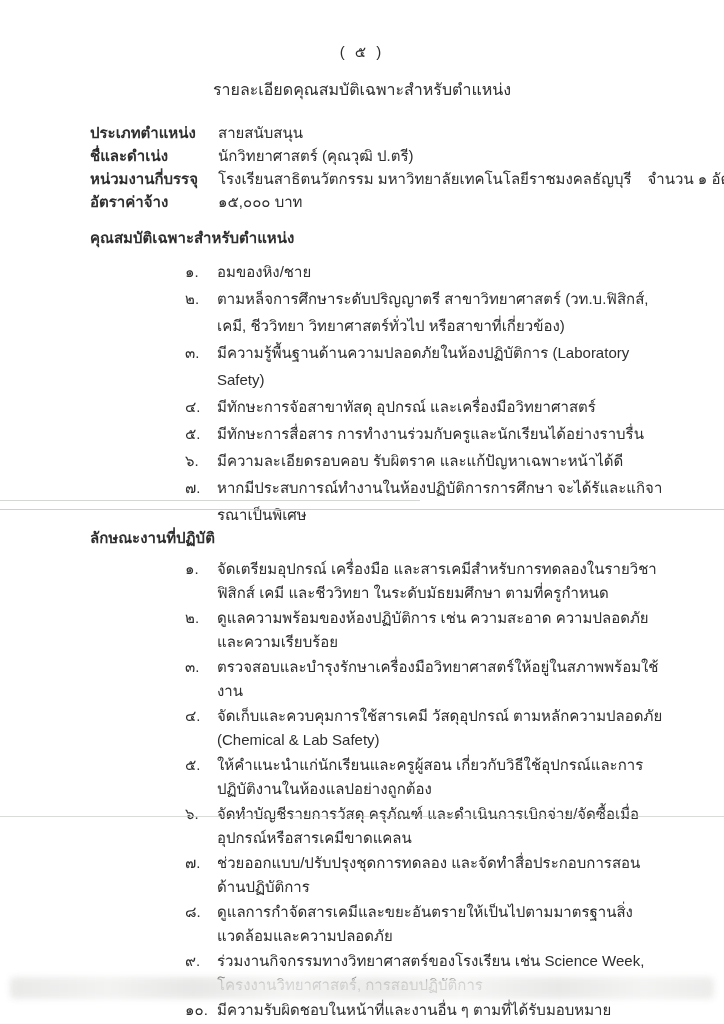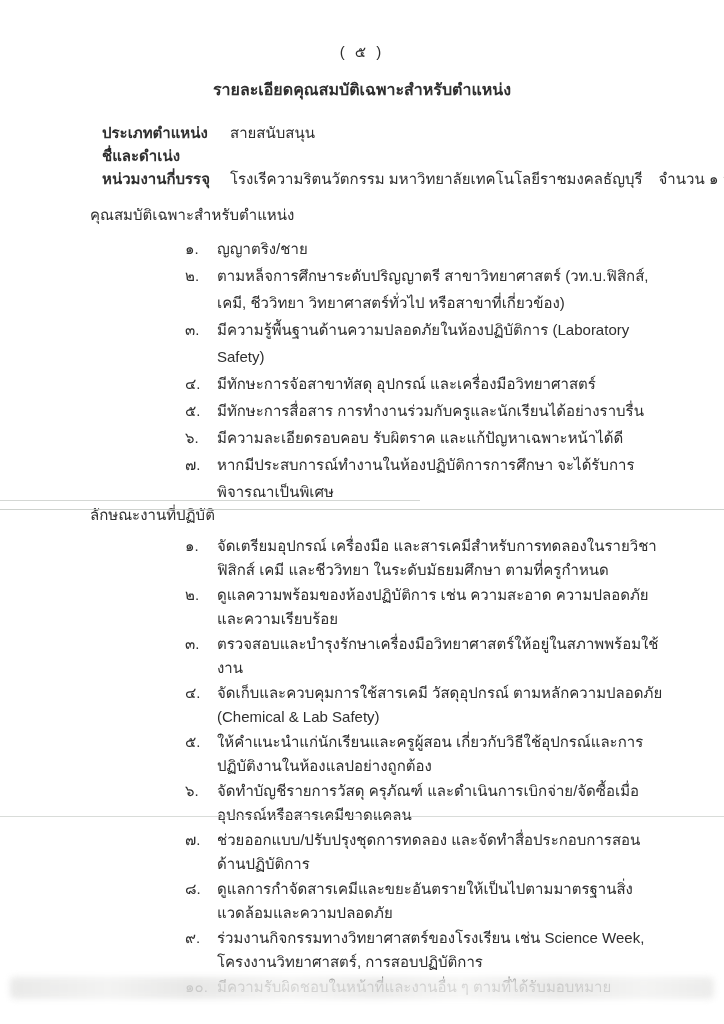--- a/index.html
+++ b/index.html
@@ -23,48 +23,47 @@
     overflow:hidden;
   }
   .page-num{
     text-align:center;
     padding-top:40px;
     letter-spacing:3px;
     font-size:15px;
   }
   .doc-title{
     text-align:center;
-    font-weight:bold;
+    font-weight:normal;
     font-size:16px;
     margin-top:13px;
   }
   .fields{
     margin:19px 0 0 90px;
   }
   .field-row{
     display:flex;
     align-items:baseline;
     line-height:23px;
   }
   .field-label{
     flex:0 0 128px;
     font-weight:bold;
-    margin-left:12px;
   }
   .field-value{
     white-space:nowrap;
   }
   .field-extra{
     margin-left:16px;
     white-space:nowrap;
   }
   .sections{margin-top:0;}
   .doc-section{margin:0;}
   .section-heading{
-    font-weight:normal;
+    font-weight:bold;
     font-size:15px;
     margin:0 0 0 90px;
     line-height:20px;
   }
   .num-list{
     margin-left:185px;
     width:482px;
   }
   .num-item{
     display:flex;
@@ -105,35 +104,40 @@
   <div class="page-num">( ๕ )</div>
   <h1 class="doc-title" style="margin:13px 0 0 0;">รายละเอียดคุณสมบัติเฉพาะสำหรับตำแหน่ง</h1>
 
   <div class="fields">
       <div class="field-row">
         <div class="field-label">ประเภทตำแหน่ง</div>
         <div class="field-value">สายสนับสนุน</div>
       </div>
       <div class="field-row">
         <div class="field-label">ชื่และดำเน่ง</div>
+        <div class="field-value">นักวิทยาศาสตร์ (คุณวุฒิ ป.ตรี)</div>
       </div>
       <div class="field-row">
         <div class="field-label">หน่วมงานกี่บรรจุ</div>
-        <div class="field-value">โรงเรีความริตนวัตกรรม มหาวิทยาลัยเทคโนโลยีราชมงคลธัญบุรี</div>
+        <div class="field-value">โรงเรียนสาธิตนวัตกรรม มหาวิทยาลัยเทคโนโลยีราชมงคลธัญบุรี</div>
         <div class="field-extra">จำนวน ๑ อัตรา</div>
+      </div>
+      <div class="field-row">
+        <div class="field-label">อัตราค่าจ้าง</div>
+        <div class="field-value">๑๕,๐๐๐  บาท</div>
       </div>
     </div>
 
   <div class="sections">
       <section class="doc-section sec-0">
         <h2 class="section-heading">คุณสมบัติเฉพาะสำหรับตำแหน่ง</h2>
         <div class="num-list">
           <div class="num-item">
             <span class="num">๑.</span>
-            <span class="itext">ญญาตริง/ชาย</span>
+            <span class="itext">อมของหิง/ชาย</span>
           </div>
           <div class="num-item">
             <span class="num">๒.</span>
             <span class="itext">ตามหล็จการศึกษาระดับปริญญาตรี สาขาวิทยาศาสตร์ (วท.บ.ฟิสิกส์, เคมี, ชีววิทยา วิทยาศาสตร์ทั่วไป หรือสาขาที่เกี่ยวข้อง)</span>
           </div>
           <div class="num-item">
             <span class="num">๓.</span>
             <span class="itext">มีความรู้พื้นฐานด้านความปลอดภัยในห้องปฏิบัติการ (Laboratory Safety)</span>
           </div>
           <div class="num-item">
@@ -143,21 +147,21 @@
           <div class="num-item">
             <span class="num">๕.</span>
             <span class="itext">มีทักษะการสื่อสาร การทำงานร่วมกับครูและนักเรียนได้อย่างราบรื่น</span>
           </div>
           <div class="num-item">
             <span class="num">๖.</span>
             <span class="itext">มีความละเอียดรอบคอบ รับผิตราค และแก้ปัญหาเฉพาะหน้าได้ดี</span>
           </div>
           <div class="num-item">
             <span class="num">๗.</span>
-            <span class="itext">หากมีประสบการณ์ทำงานในห้องปฏิบัติการการศึกษา จะได้รับการพิจารณาเป็นพิเศษ</span>
+            <span class="itext">หากมีประสบการณ์ทำงานในห้องปฏิบัติการการศึกษา จะได้รัและแกิจารณาเป็นพิเศษ</span>
           </div>
         </div>
       </section>
       <section class="doc-section sec-1">
         <h2 class="section-heading">ลักษณะงานที่ปฏิบัติ</h2>
         <div class="num-list">
           <div class="num-item">
             <span class="num">๑.</span>
             <span class="itext">จัดเตรียมอุปกรณ์ เครื่องมือ และสารเคมีสำหรับการทดลองในรายวิชาฟิสิกส์ เคมี และชีววิทยา ในระดับมัธยมศึกษา ตามที่ครูกำหนด</span>
           </div>

